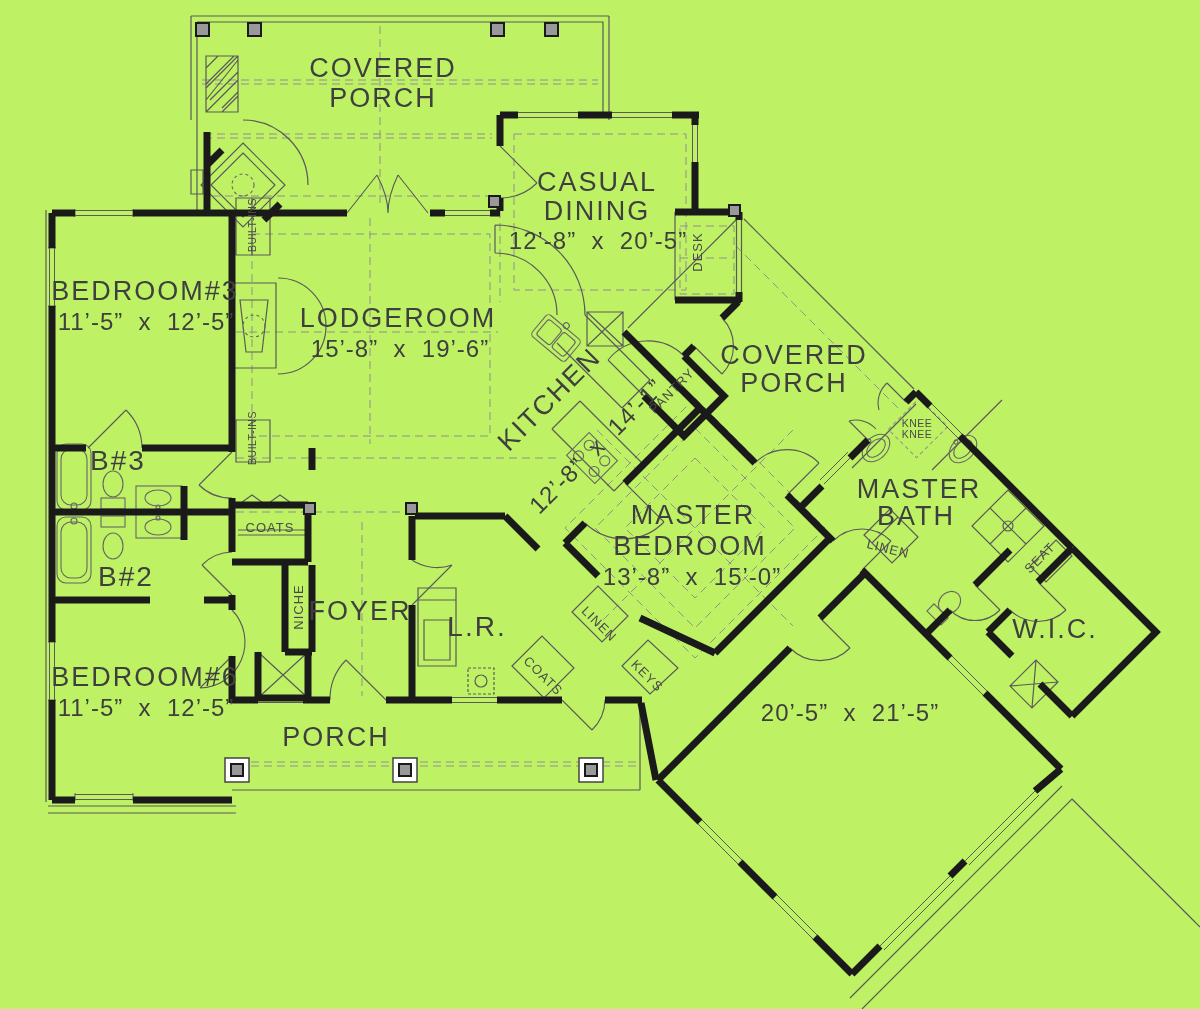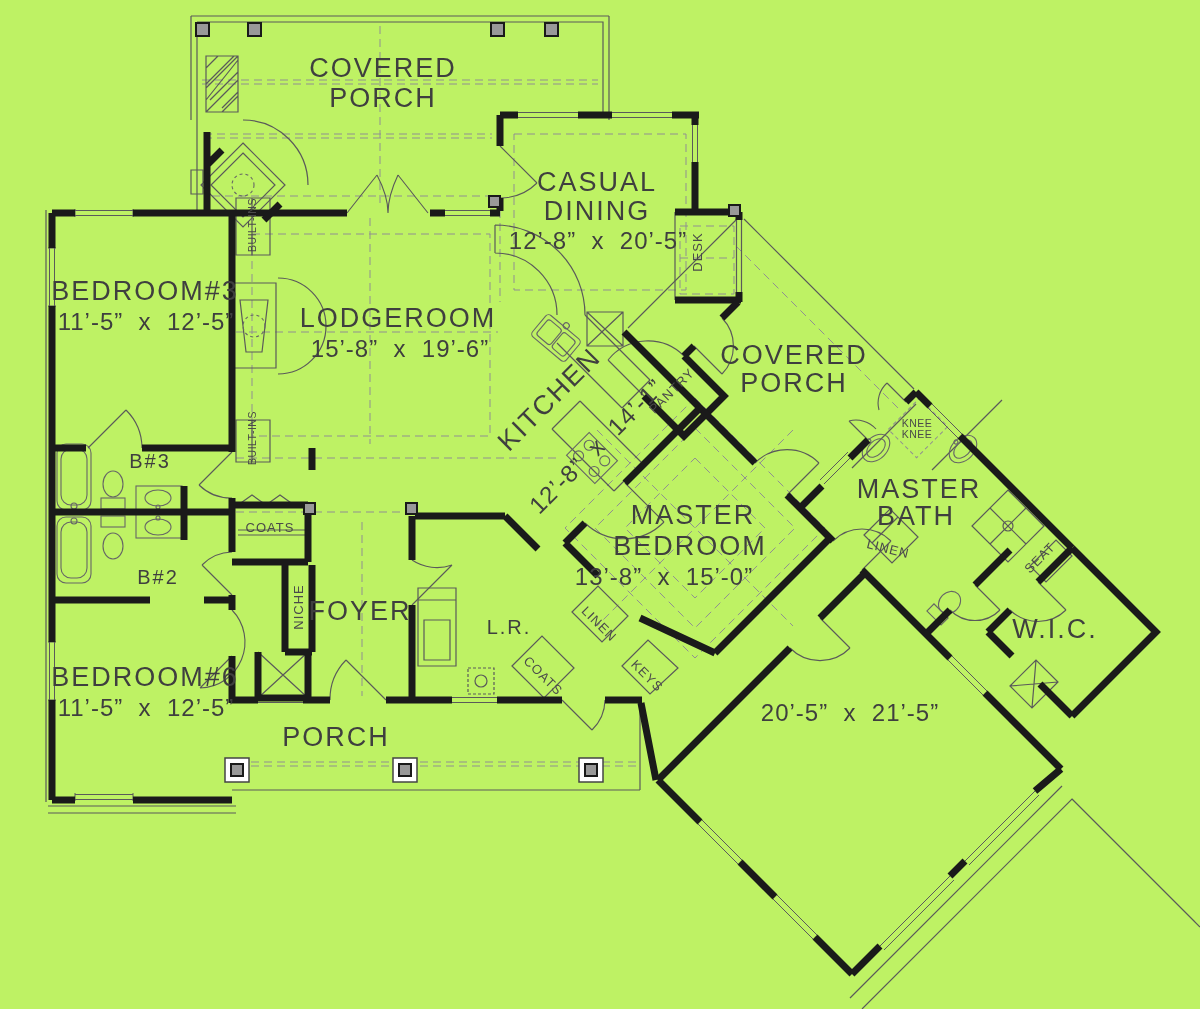--- a/index.html
+++ b/index.html
@@ -3,21 +3,21 @@
 <meta charset="utf-8">
 <style>
   html,body{margin:0;padding:0;background:#ffffff;}
   .stage{position:relative;width:1200px;height:1009px;background:#bef264;overflow:hidden;
          font-family:"Liberation Sans",sans-serif;}
   .stage svg{position:absolute;left:0;top:0;}
   .overlay{position:absolute;left:0;top:0;width:100%;height:100%;}
   .lbl{position:absolute;transform:translate(-50%,-50%);color:#3f3f3f;white-space:pre;
        letter-spacing:2px;line-height:1.05;}
   .big{font-size:27px;}
-  .med{font-size:20px;margin-left:32px;}
+  .med{font-size:28px;}
   .dim{font-size:24px;letter-spacing:1px;}
   .sm{font-size:13px;letter-spacing:1px;color:#4a4a4a;}
   .xs{font-size:10.5px;letter-spacing:.5px;color:#4a4a4a;}
   .vert{transform:translate(-50%,-50%) rotate(-90deg);}
   .r45{transform:translate(-50%,-50%) rotate(45deg);}
   .rn45{transform:translate(-50%,-50%) rotate(-45deg);}
   .r14{transform:translate(-50%,-50%) rotate(14deg);}
   .kitchen-block{text-align:center;}
   .kitchen-block .l1{display:block;font-size:27px;letter-spacing:2px;}
   .kitchen-block .l2{display:block;font-size:24px;letter-spacing:1px;margin-top:6px;}
@@ -284,21 +284,21 @@
   </div>
 
   <div class="lbl big" style="left:794px;top:355px">COVERED</div>
   <div class="lbl big" style="left:794px;top:383px">PORCH</div>
 
   <div class="lbl big" style="left:919px;top:489px">MASTER</div>
   <div class="lbl big" style="left:916px;top:516px">BATH</div>
 
   <div class="lbl big" style="left:693px;top:515px">MASTER</div>
   <div class="lbl big" style="left:690px;top:546px">BEDROOM</div>
-  <div class="lbl dim" style="left:664px;top:577px">13’-8”  x  15’-0”</div>
+  <div class="lbl dim" style="left:692px;top:577px">13’-8”  x  15’-0”</div>
 
   <div class="lbl big" style="left:1055px;top:629px">W.I.C.</div>
 
   <div class="lbl dim" style="left:850px;top:713px">20’-5”  x  21’-5”</div>
 
   <div class="lbl big" style="left:145px;top:677px">BEDROOM#6</div>
   <div class="lbl dim" style="left:146px;top:708px">11’-5”  x  12’-5”</div>
 
   <div class="lbl med" style="left:118px;top:461px">B#3</div>
   <div class="lbl med" style="left:126px;top:577px">B#2</div>

